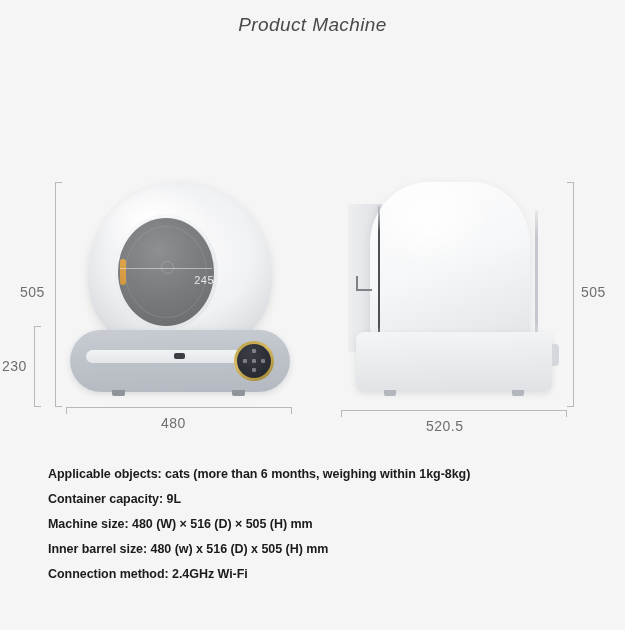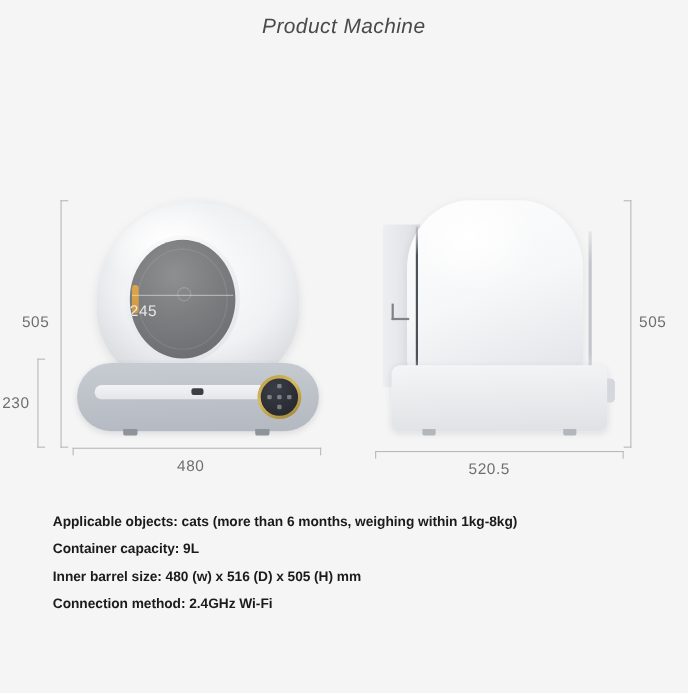--- a/index.html
+++ b/index.html
@@ -145,22 +145,22 @@
     width: 11px;
     height: 11px;
     border-radius: 50%;
     border: 1px solid rgba(255,255,255,0.18);
   }
   .hole-value {
     position: absolute;
     left: 0;
     top: 52%;
     width: 96px;
-    text-align: left;
-    font-size: 14px;
+    text-align: right;
+    font-size: 11px;
     color: #e9e9e9;
     font-family: "Liberation Sans", sans-serif;
     letter-spacing: 0.5px;
   }
   .amber-accent {
     position: absolute;
     left: 2px;
     top: 38%;
     width: 6px;
     height: 26px;
@@ -422,15 +422,16 @@
 
   <div class="dim-line-h" style="left:341px; top:250px; width:226px;"></div>
   <div class="tick-v" style="left:341px; top:250px;"></div>
   <div class="tick-v" style="left:566px; top:250px;"></div>
   <div class="dim-label" style="left:426px; top:258px;">520.5</div>
 </div>
 
 <div class="spec-list">
   <div class="spec-line">Applicable objects: cats (more than 6 months, weighing within 1kg-8kg)</div>
   <div class="spec-line">Container capacity: 9L</div>
+  <div class="spec-line">Machine size: 480 (W) × 516 (D) × 505 (H) mm</div>
   <div class="spec-line">Inner barrel size: 480 (w) x 516 (D) x 505 (H) mm</div>
   <div class="spec-line">Connection method: 2.4GHz Wi-Fi</div>
 </div>
 
 </body></html>

